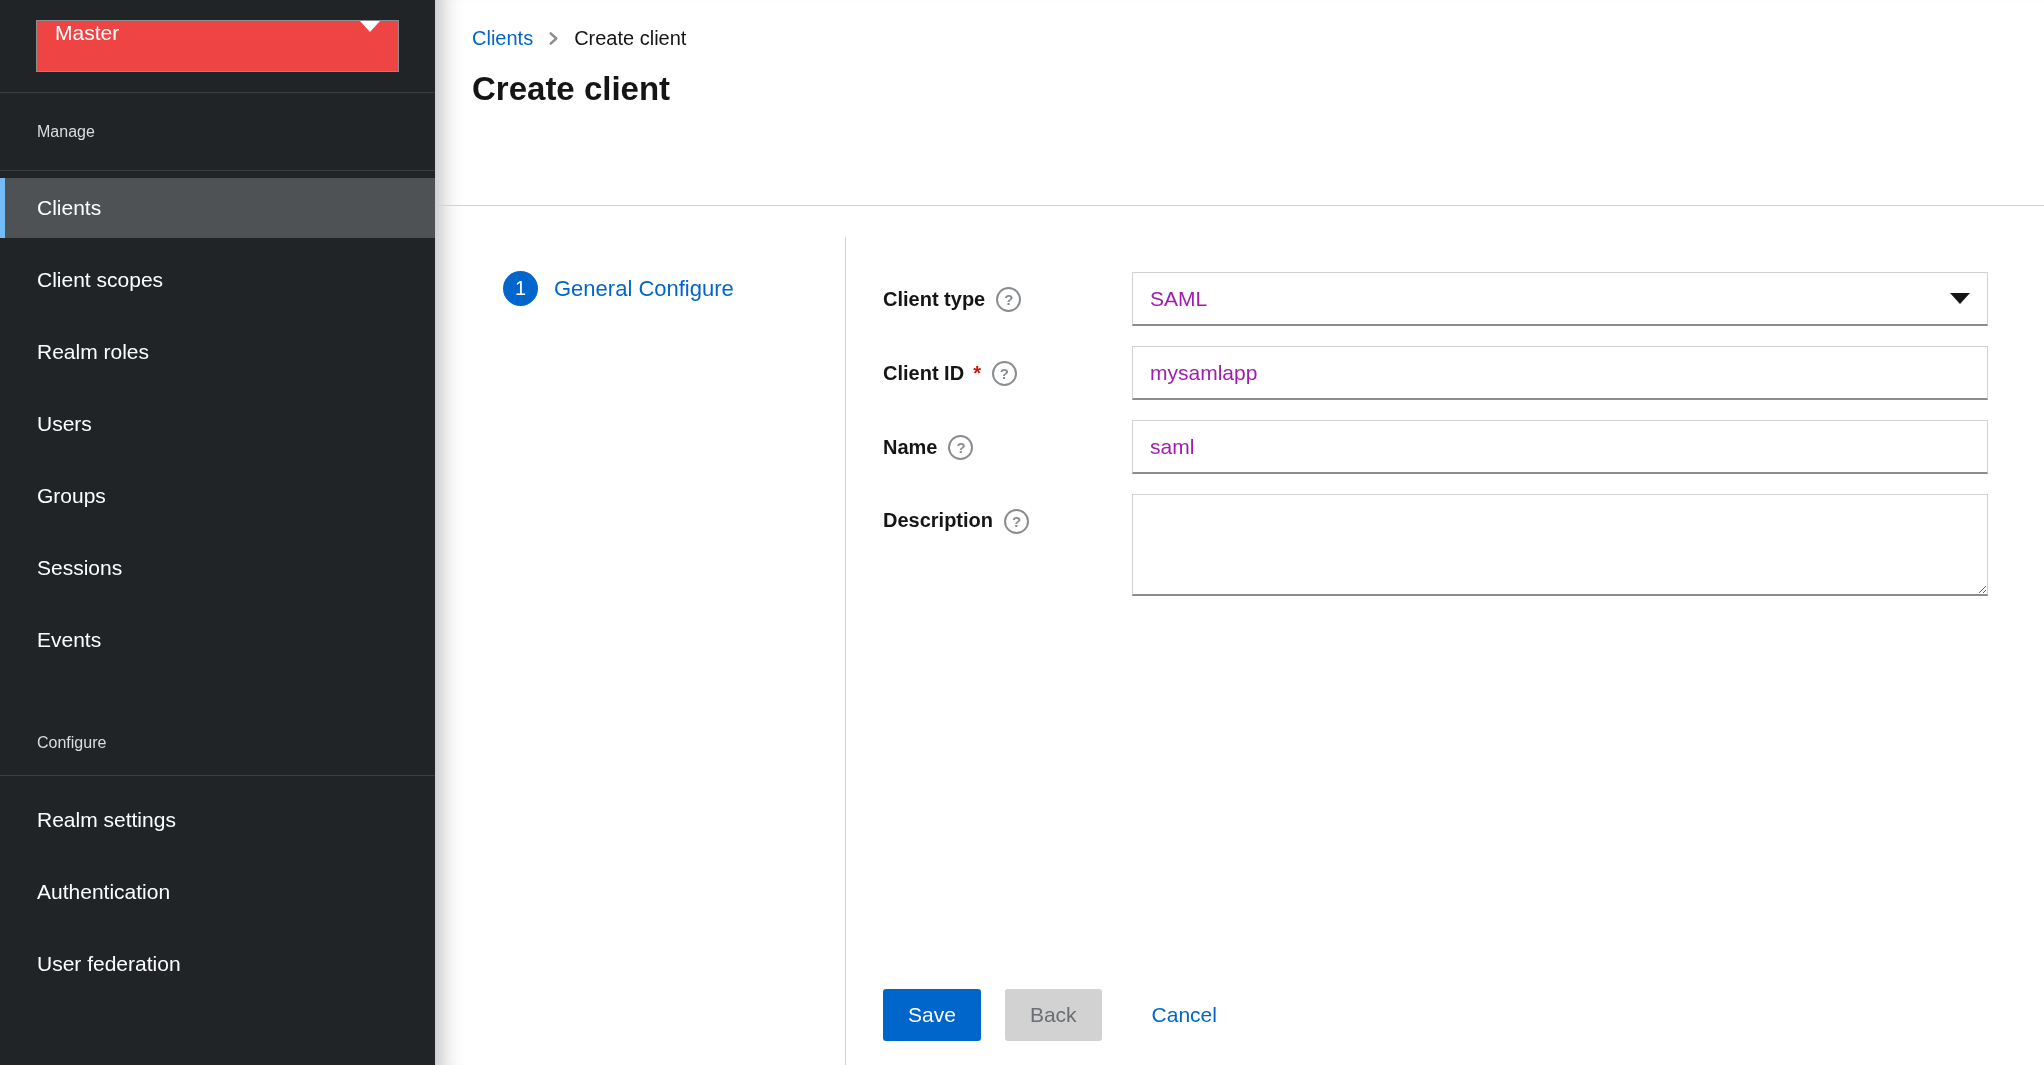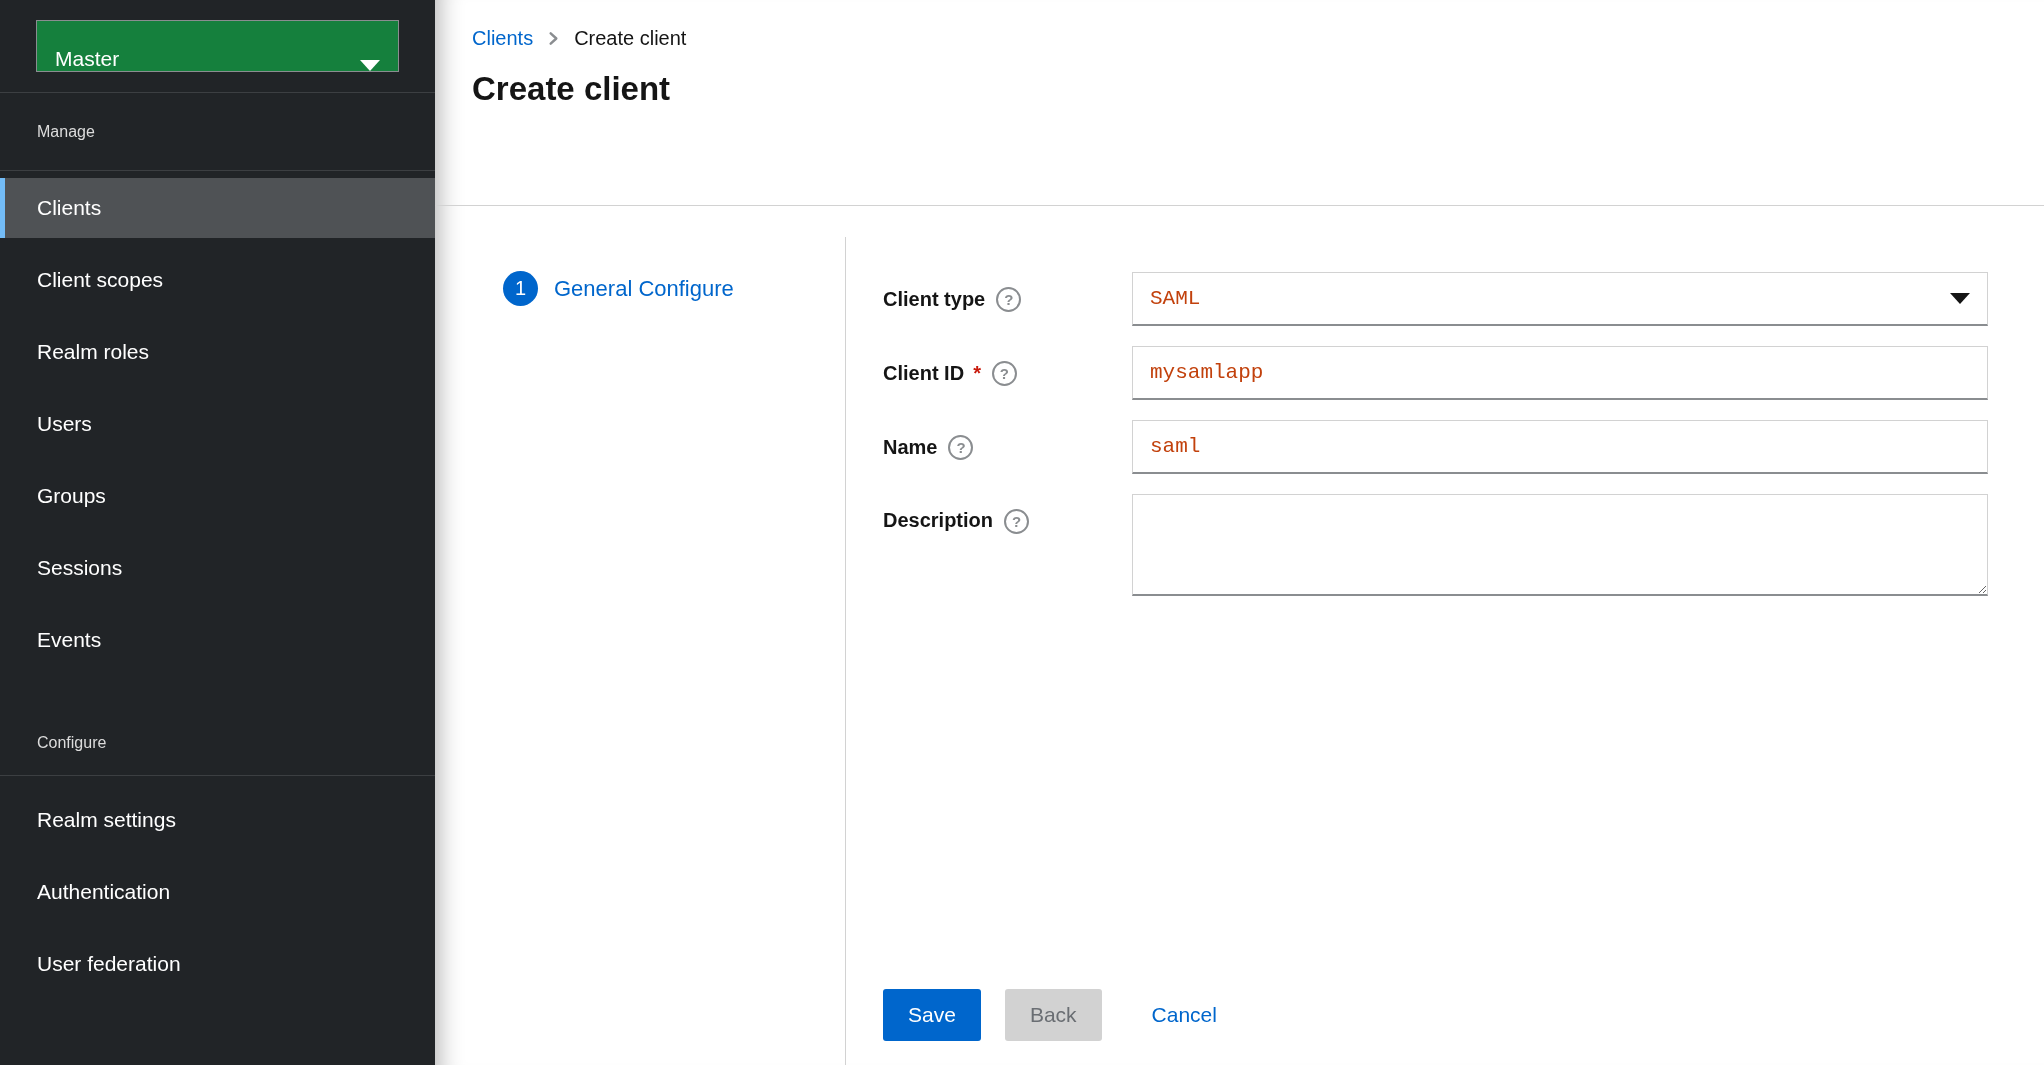--- a/index.html
+++ b/index.html
@@ -6,22 +6,22 @@
   body{
     width:2044px;height:1065px;overflow:hidden;background:#fff;
     font-family:"Liberation Sans",sans-serif;color:#151515;
   }
   .app{display:flex;width:2044px;height:1065px;}
 
   
   .sidebar{width:435px;flex-shrink:0;background:#212427;display:flex;flex-direction:column;overflow:hidden;}
   .realm-selector{height:93px;box-sizing:border-box;border-bottom:1px solid #3c3f42;padding:20px 36px 0 36px;}
   .realm-btn{
-    width:100%;height:52px;box-sizing:border-box;background:#15803d;border:1px solid #8a8d90;
-    color:#fff;font-size:21px;font-family:inherit;display:flex;align-items:flex-end;
+    width:100%;height:52px;box-sizing:border-box;background:#ef4444;border:1px solid #8a8d90;
+    color:#fff;font-size:21px;font-family:inherit;display:flex;align-items:flex-start;
     justify-content:space-between;padding:0 18px;cursor:pointer;
   }
   .caret-down{width:0;height:0;border-left:10px solid transparent;border-right:10px solid transparent;border-top:11px solid #fff;}
   .caret-down.dark{border-top-color:#151515;}
   .nav-section-title{
     height:78px;box-sizing:border-box;display:flex;align-items:center;padding-left:37px;
     font-size:16px;color:#dcdcdc;border-bottom:1px solid #3c3f42;
   }
   .nav-section-title.second{height:66px;margin-top:40px;}
   .nav-list{list-style:none;margin:0;padding:7px 0 0 0;}
@@ -60,21 +60,21 @@
   .required{color:#c9190b;font-size:20px;font-weight:bold;margin-left:-2px;}
   .help-icon{
     width:25px;height:25px;box-sizing:border-box;border:2px solid #8a8d90;border-radius:50%;
     color:#8a8d90;font-size:15px;font-weight:bold;display:flex;align-items:center;
     justify-content:center;cursor:pointer;flex-shrink:0;
   }
   .input-col{flex:1;min-width:0;}
   .text-input,.select-box{
     width:100%;height:54px;box-sizing:border-box;background:#fff;
     border:1px solid #d2d2d2;border-bottom:2px solid #8a8d90;
-    font-size:21px;color:#c2410c;padding:4px 17px;font-family:Liberation Mono, monospace;
+    font-size:21px;color:#a21caf;padding:4px 17px;font-family:Liberation Sans, sans-serif;
   }
   .text-input{display:block;outline:none;}
   .select-box{display:flex;align-items:center;justify-content:space-between;cursor:pointer;}
   .desc-textarea{
     width:100%;height:102px;box-sizing:border-box;background:#fff;
     border:1px solid #d2d2d2;border-bottom:2px solid #8a8d90;
     font-size:21px;color:#151515;padding:10px 17px;font-family:inherit;resize:vertical;outline:none;
   }
   .actions{margin-top:auto;display:flex;align-items:center;}
   .btn{height:52px;padding:0 25px;border:none;border-radius:3px;font-size:21px;font-family:inherit;cursor:pointer;}

